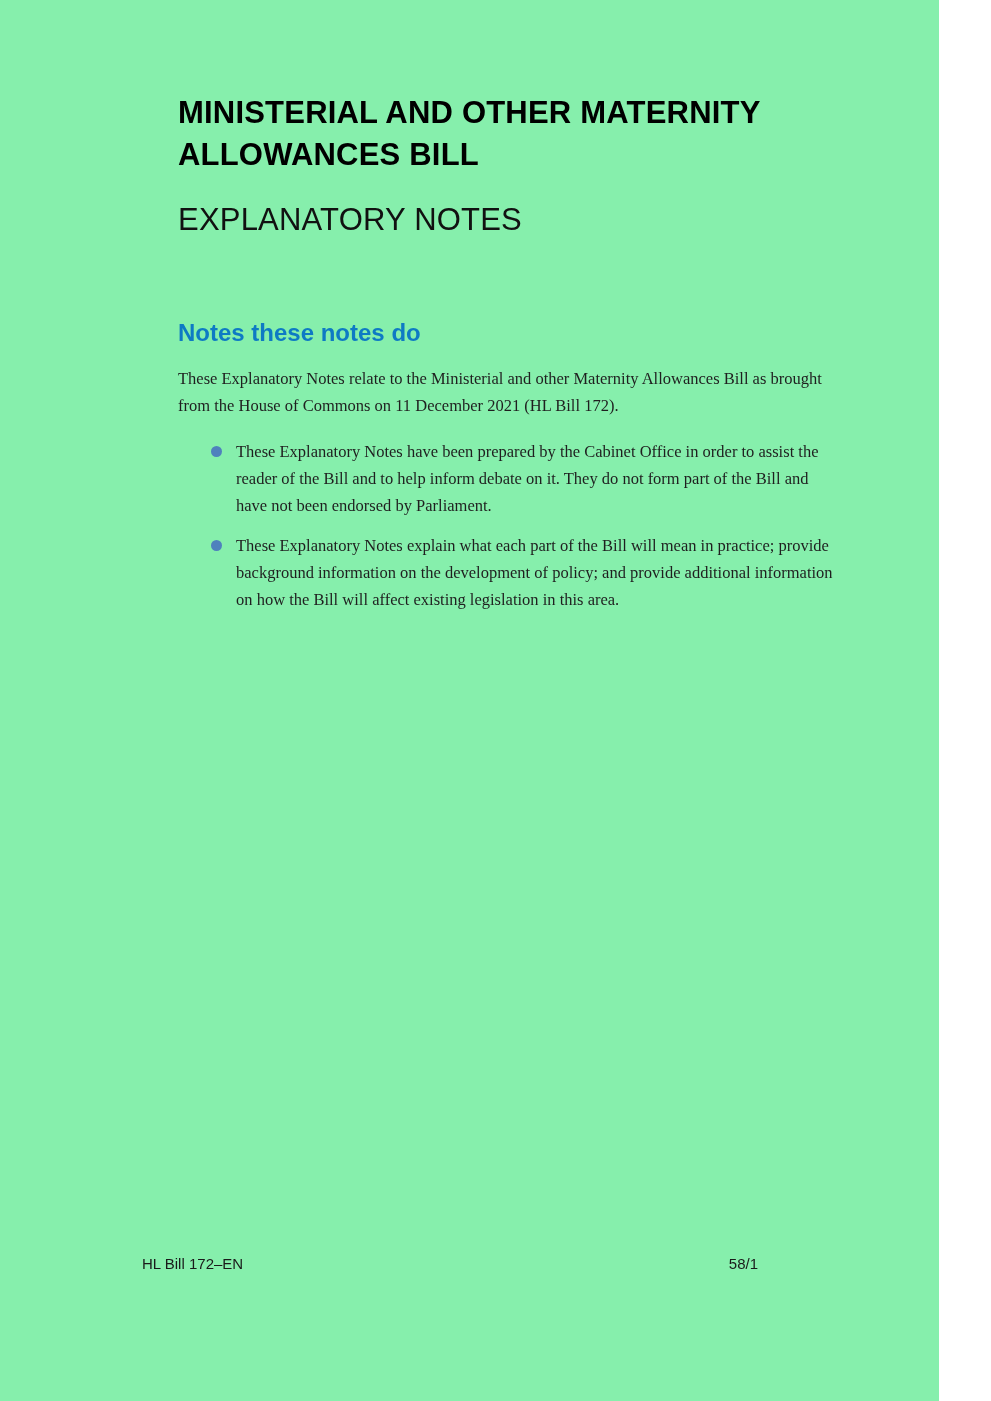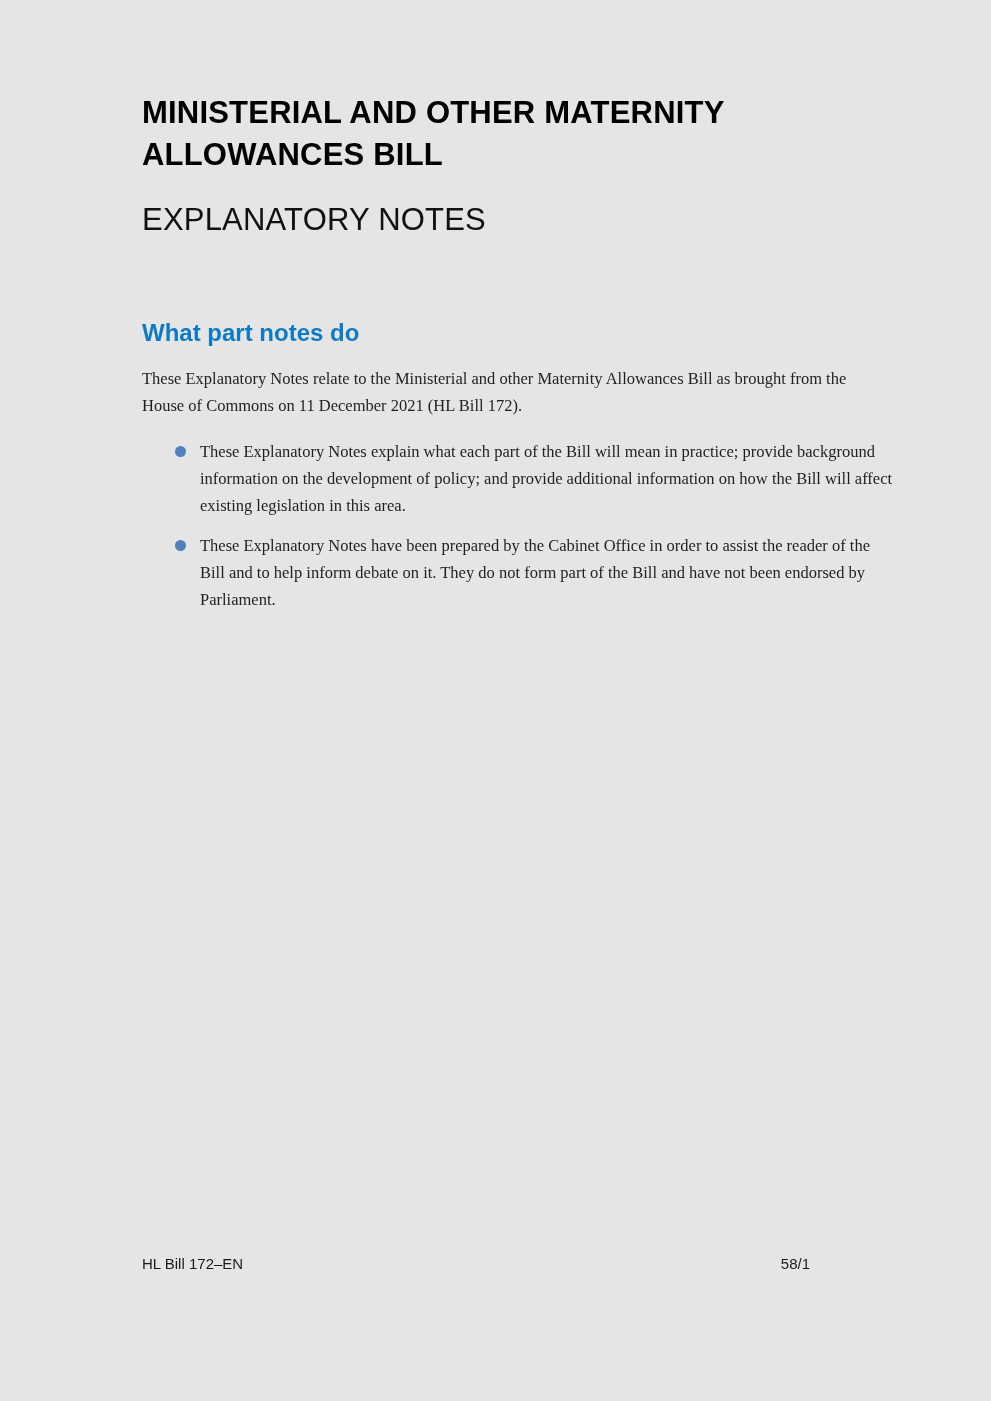--- a/index.html
+++ b/index.html
@@ -1,23 +1,24 @@
 <!DOCTYPE html>
 <html style="--heading-blue: #0e7ac4; --bullet-blue: #4f81bd;"><head>
 <meta charset="utf-8">
 <style>
   html, body { margin: 0; padding: 0; background: #ffffff; }
   .page {
     position: relative;
-    width: 991px;
+    width: 903px;
     height: 1401px;
-    background: #e5e5e5;
+    background: #86efac;
     overflow: hidden;
     font-family: "Liberation Serif", serif;
     color: #1f1f1f;
+    padding-left: 36px;
   }
   .content {
     padding: 0 96px 0 142px;
   }
   .doc-title {
     margin: 92px 0 0 0;
     font-family: "Liberation Sans", sans-serif;
     font-weight: 700;
     font-size: 31px;
     line-height: 42px;
@@ -86,32 +87,32 @@
 </head>
 <body>
 
 <div class="page">
   <div class="content">
 
     <h1 class="doc-title">MINISTERIAL AND OTHER MATERNITY ALLOWANCES BILL</h1>
 
     <h2 class="doc-subtitle">EXPLANATORY NOTES</h2>
 
-    <h3 class="section-heading">What part notes do</h3>
+    <h3 class="section-heading">Notes these notes do</h3>
 
     <p class="intro">These Explanatory Notes relate to the Ministerial and other Maternity Allowances Bill as brought from the House of Commons on 11 December 2021 (HL Bill 172).</p>
 
     <ul class="bullet-list">
       <li class="bullet-item">
         <span class="bullet-dot"></span>
-        <span class="bullet-text">These Explanatory Notes explain what each part of the Bill will mean in practice; provide background information on the development of policy; and provide additional information on how the Bill will affect existing legislation in this area.</span>
+        <span class="bullet-text">These Explanatory Notes have been prepared by the Cabinet Office in order to assist the reader of the Bill and to help inform debate on it. They do not form part of the Bill and have not been endorsed by Parliament.</span>
       </li>
       <li class="bullet-item">
         <span class="bullet-dot"></span>
-        <span class="bullet-text">These Explanatory Notes have been prepared by the Cabinet Office in order to assist the reader of the Bill and to help inform debate on it. They do not form part of the Bill and have not been endorsed by Parliament.</span>
+        <span class="bullet-text">These Explanatory Notes explain what each part of the Bill will mean in practice; provide background information on the development of policy; and provide additional information on how the Bill will affect existing legislation in this area.</span>
       </li>
     </ul>
   </div>
 
   <div class="footer">
     <span>HL Bill 172–EN</span>
     <span>58/1</span>
   </div>
 </div>
 

